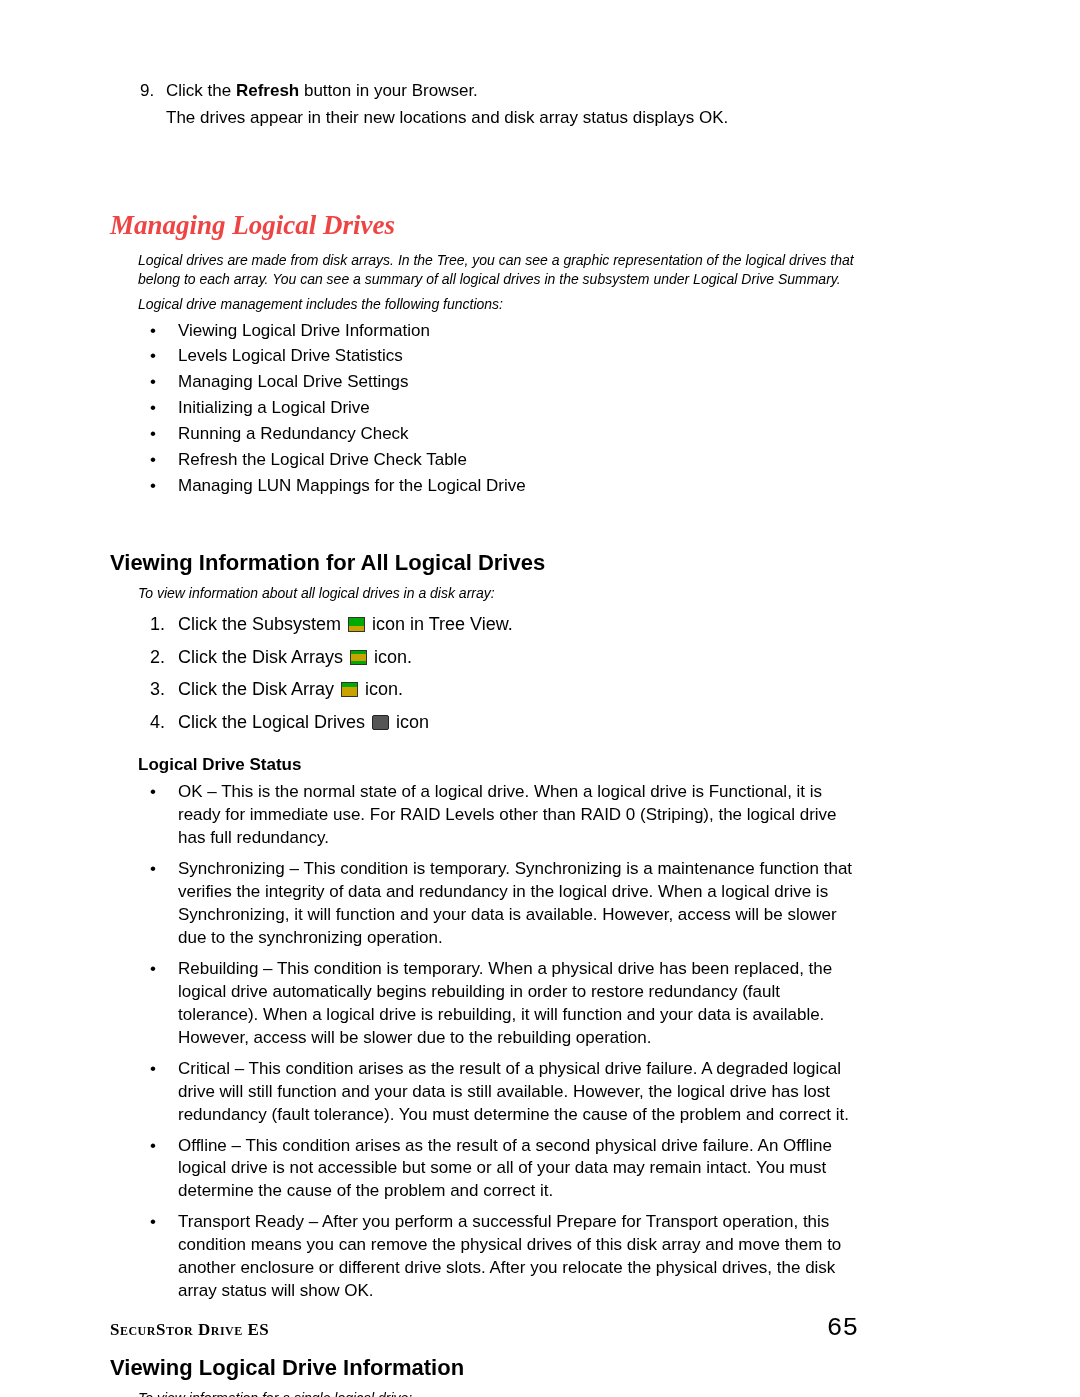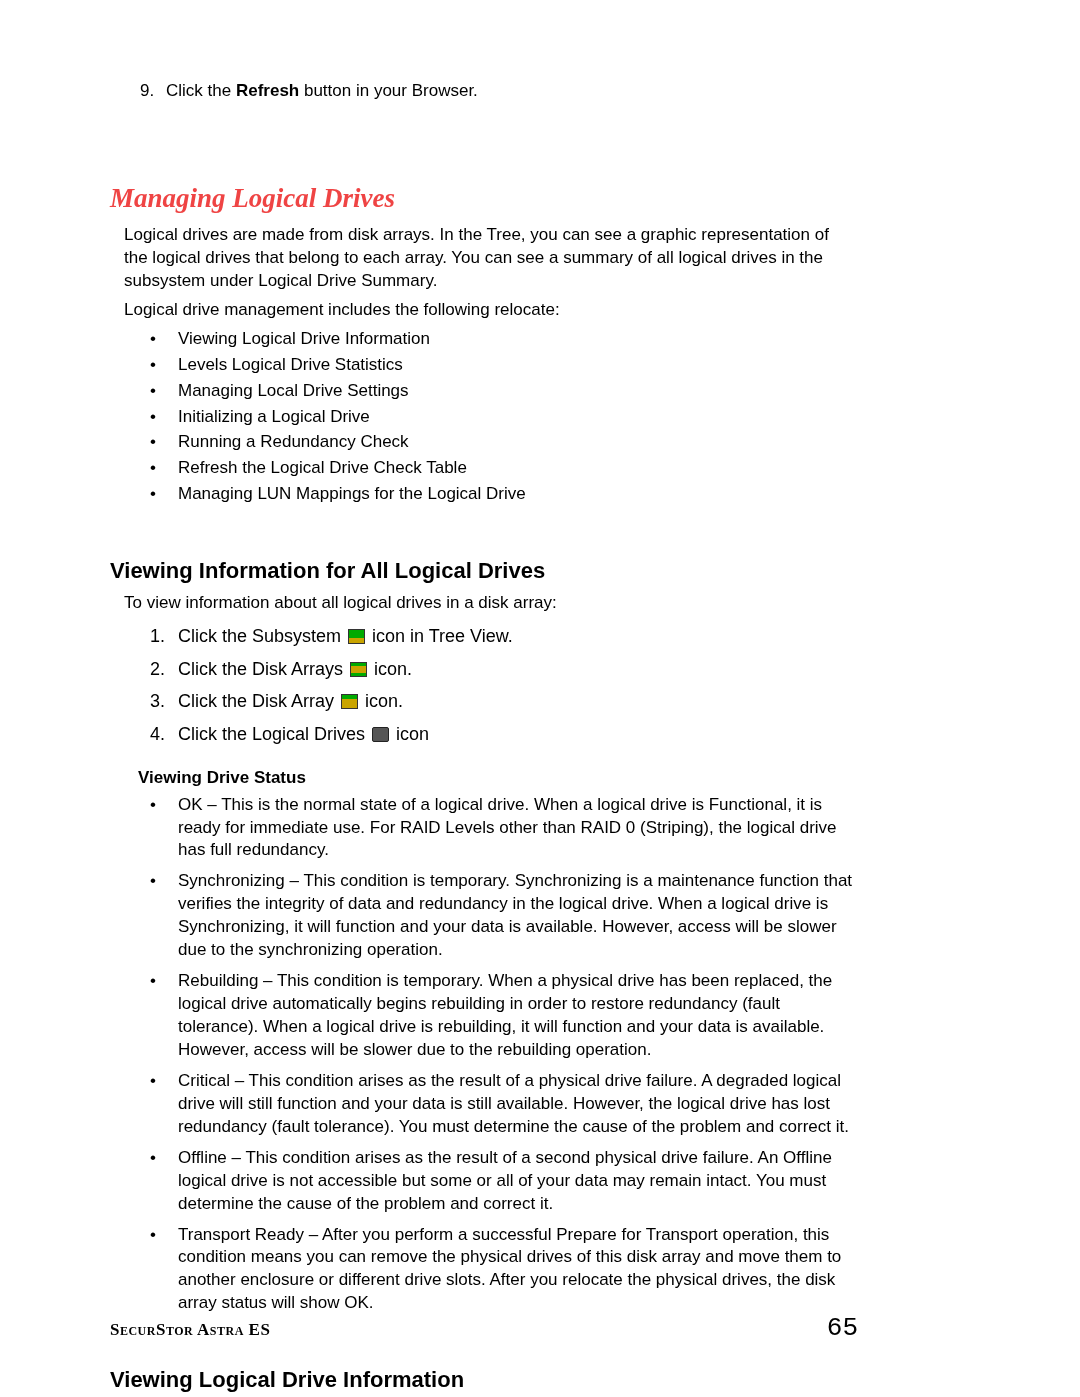--- a/index.html
+++ b/index.html
@@ -55,24 +55,25 @@
     font-weight: bold;
     font-size: 17px;
     color: #000;
     margin-top: 18px;
     margin-bottom: 6px;
     margin-left: 28px;
   }
 
   
   .para {
-    font-size: 17px;
+    font-size: 14px;
     line-height: 1.35;
-    margin-left: 14px;
+    margin-left: 28px;
     margin-bottom: 6px;
+    font-style: italic;
   }
 
   
   ul.bullets {
     list-style: none;
     margin: 4px 0 4px 40px;
     padding: 0;
     font-size: 17px;
     line-height: 1.35;
   }
@@ -165,60 +166,61 @@
 </style>
 </head>
 <body>
 
 <div class="page">
 
   <div class="step9">
     <div class="line1">
       <span class="num">9.</span><span>Click the </span><span class="bold">Refresh</span><span> button in your Browser.</span>
     </div>
+    <div class="line2">The drives appear in their new locations and disk array status displays OK.</div>
   </div>
 
   <div class="h1-main">Managing Logical Drives</div>
   <div class="para">Logical drives are made from disk arrays. In the Tree, you can see a graphic representation of the logical drives that belong to each array. You can see a summary of all logical drives in the subsystem under Logical Drive Summary.</div>
-  <div class="para">Logical drive management includes the following relocate:</div>
+  <div class="para">Logical drive management includes the following functions:</div>
 
   <ul class="bullets" id="func-list">
       <li>Viewing Logical Drive Information</li>
       <li>Levels Logical Drive Statistics</li>
       <li>Managing Local Drive Settings</li>
       <li>Initializing a Logical Drive</li>
       <li>Running a Redundancy Check</li>
       <li>Refresh the Logical Drive Check Table</li>
       <li>Managing LUN Mappings for the Logical Drive</li>
     </ul>
 
   <div class="h2-sub">Viewing Information for All Logical Drives</div>
   <div class="para">To view information about all logical drives in a disk array:</div>
   <ol class="steps" id="sec1-steps">
       <li><span>Click the Subsystem </span><span class="ico ico-subsystem"></span><span> icon in Tree View.</span></li>
       <li><span>Click the Disk Arrays </span><span class="ico ico-arrays"></span><span> icon.</span></li>
       <li><span>Click the Disk Array </span><span class="ico ico-array"></span><span> icon.</span></li>
       <li><span>Click the Logical Drives </span><span class="ico ico-logical"></span><span> icon</span></li>
     </ol>
 
-  <div class="h3-sub">Viewing Drive Status</div>
+  <div class="h3-sub">Logical Drive Status</div>
   <ul class="bullets status" id="status-list">
       <li>OK – This is the normal state of a logical drive. When a logical drive is Functional, it is ready for immediate use. For RAID Levels other than RAID 0 (Striping), the logical drive has full redundancy.</li>
       <li>Synchronizing – This condition is temporary. Synchronizing is a maintenance function that verifies the integrity of data and redundancy in the logical drive. When a logical drive is Synchronizing, it will function and your data is available. However, access will be slower due to the synchronizing operation.</li>
       <li>Rebuilding – This condition is temporary. When a physical drive has been replaced, the logical drive automatically begins rebuilding in order to restore redundancy (fault tolerance). When a logical drive is rebuilding, it will function and your data is available. However, access will be slower due to the rebuilding operation.</li>
       <li>Critical – This condition arises as the result of a physical drive failure. A degraded logical drive will still function and your data is still available. However, the logical drive has lost redundancy (fault tolerance). You must determine the cause of the problem and correct it.</li>
       <li>Offline – This condition arises as the result of a second physical drive failure. An Offline logical drive is not accessible but some or all of your data may remain intact. You must determine the cause of the problem and correct it.</li>
       <li>Transport Ready – After you perform a successful Prepare for Transport operation, this condition means you can remove the physical drives of this disk array and move them to another enclosure or different drive slots. After you relocate the physical drives, the disk array status will show OK.</li>
     </ul>
 
   <div class="h2-sub">Viewing Logical Drive Information</div>
   <div class="para">To view information for a single logical drive:</div>
   <ol class="steps" id="sec2-steps">
       <li><span>Click the Subsystem </span><span class="ico ico-subsystem"></span><span> icon in Tree View.</span></li>
       <li><span>Click the Disk Arrays </span><span class="ico ico-arrays"></span><span> icon.</span></li>
     </ol>
 
   <div class="footer">
-    <span class="footer-l">SecurStor Astra ES</span>
+    <span class="footer-l">SecurStor Drive ES</span>
     <span class="footer-r">65</span>
   </div>
 
 </div>
 
 </body></html>

